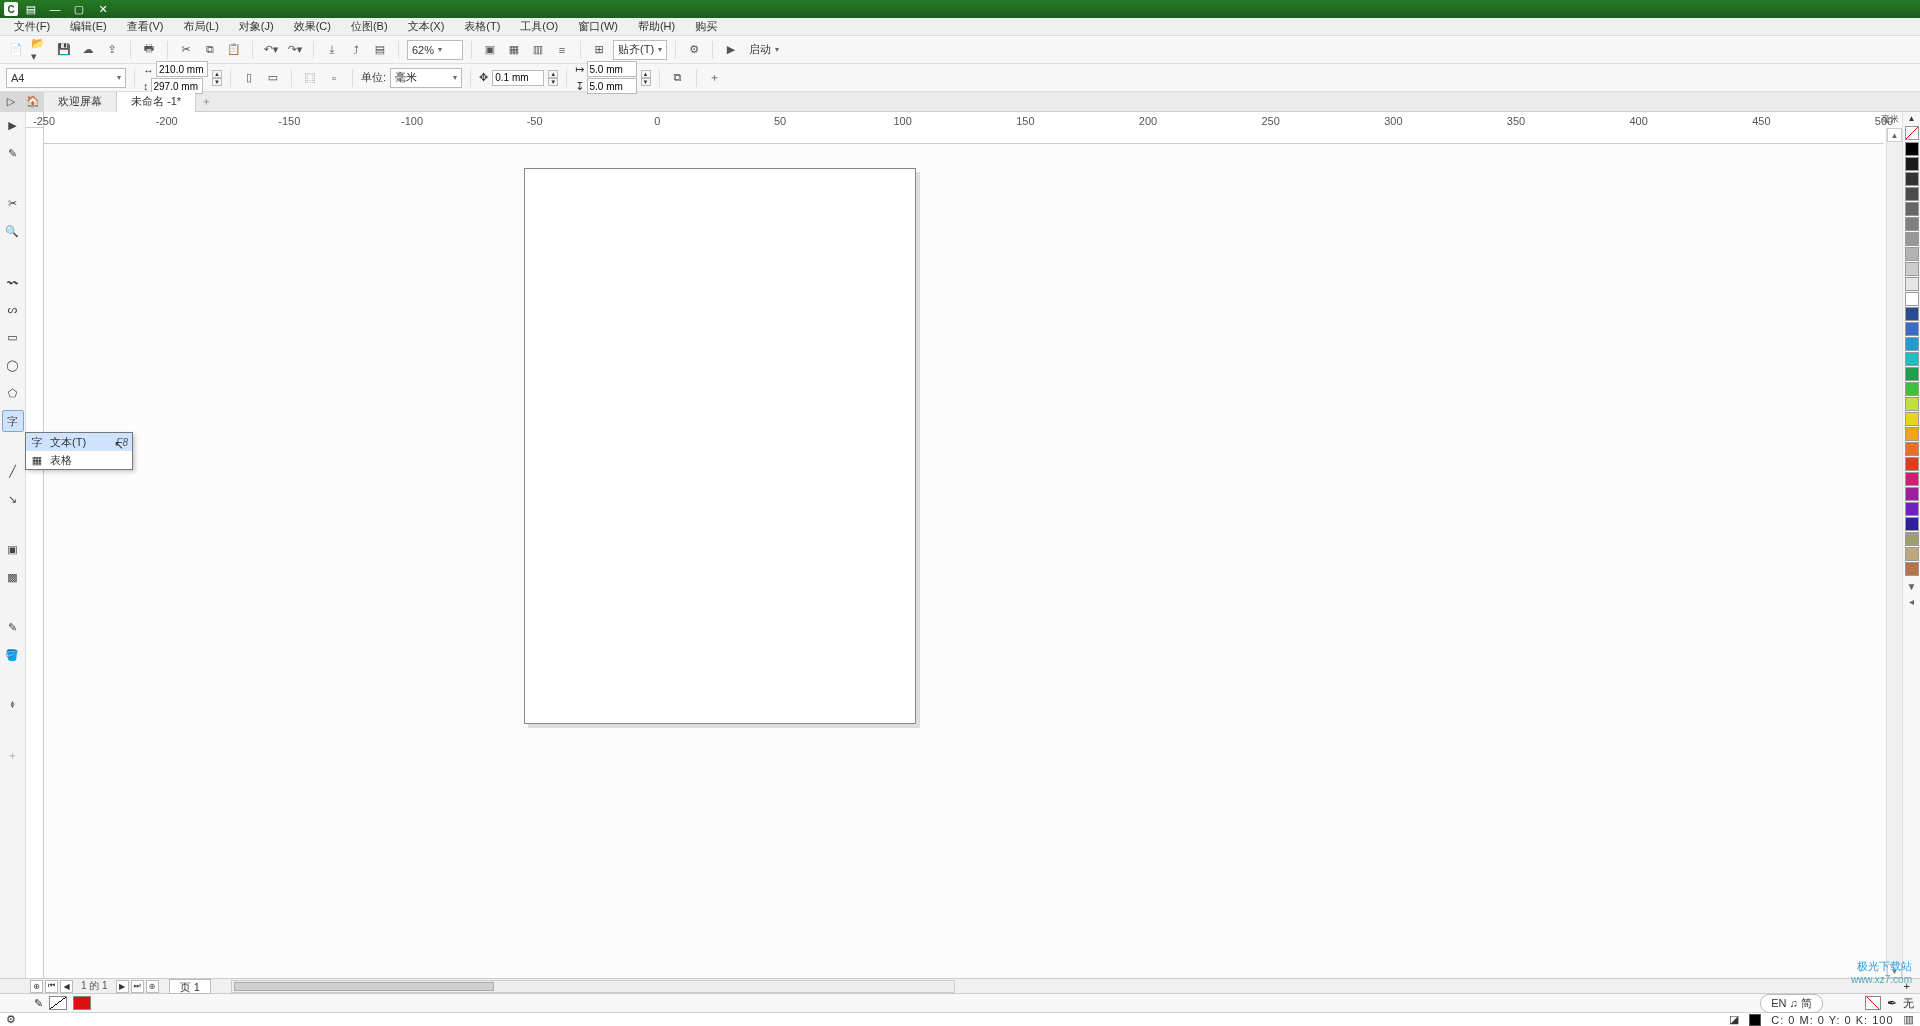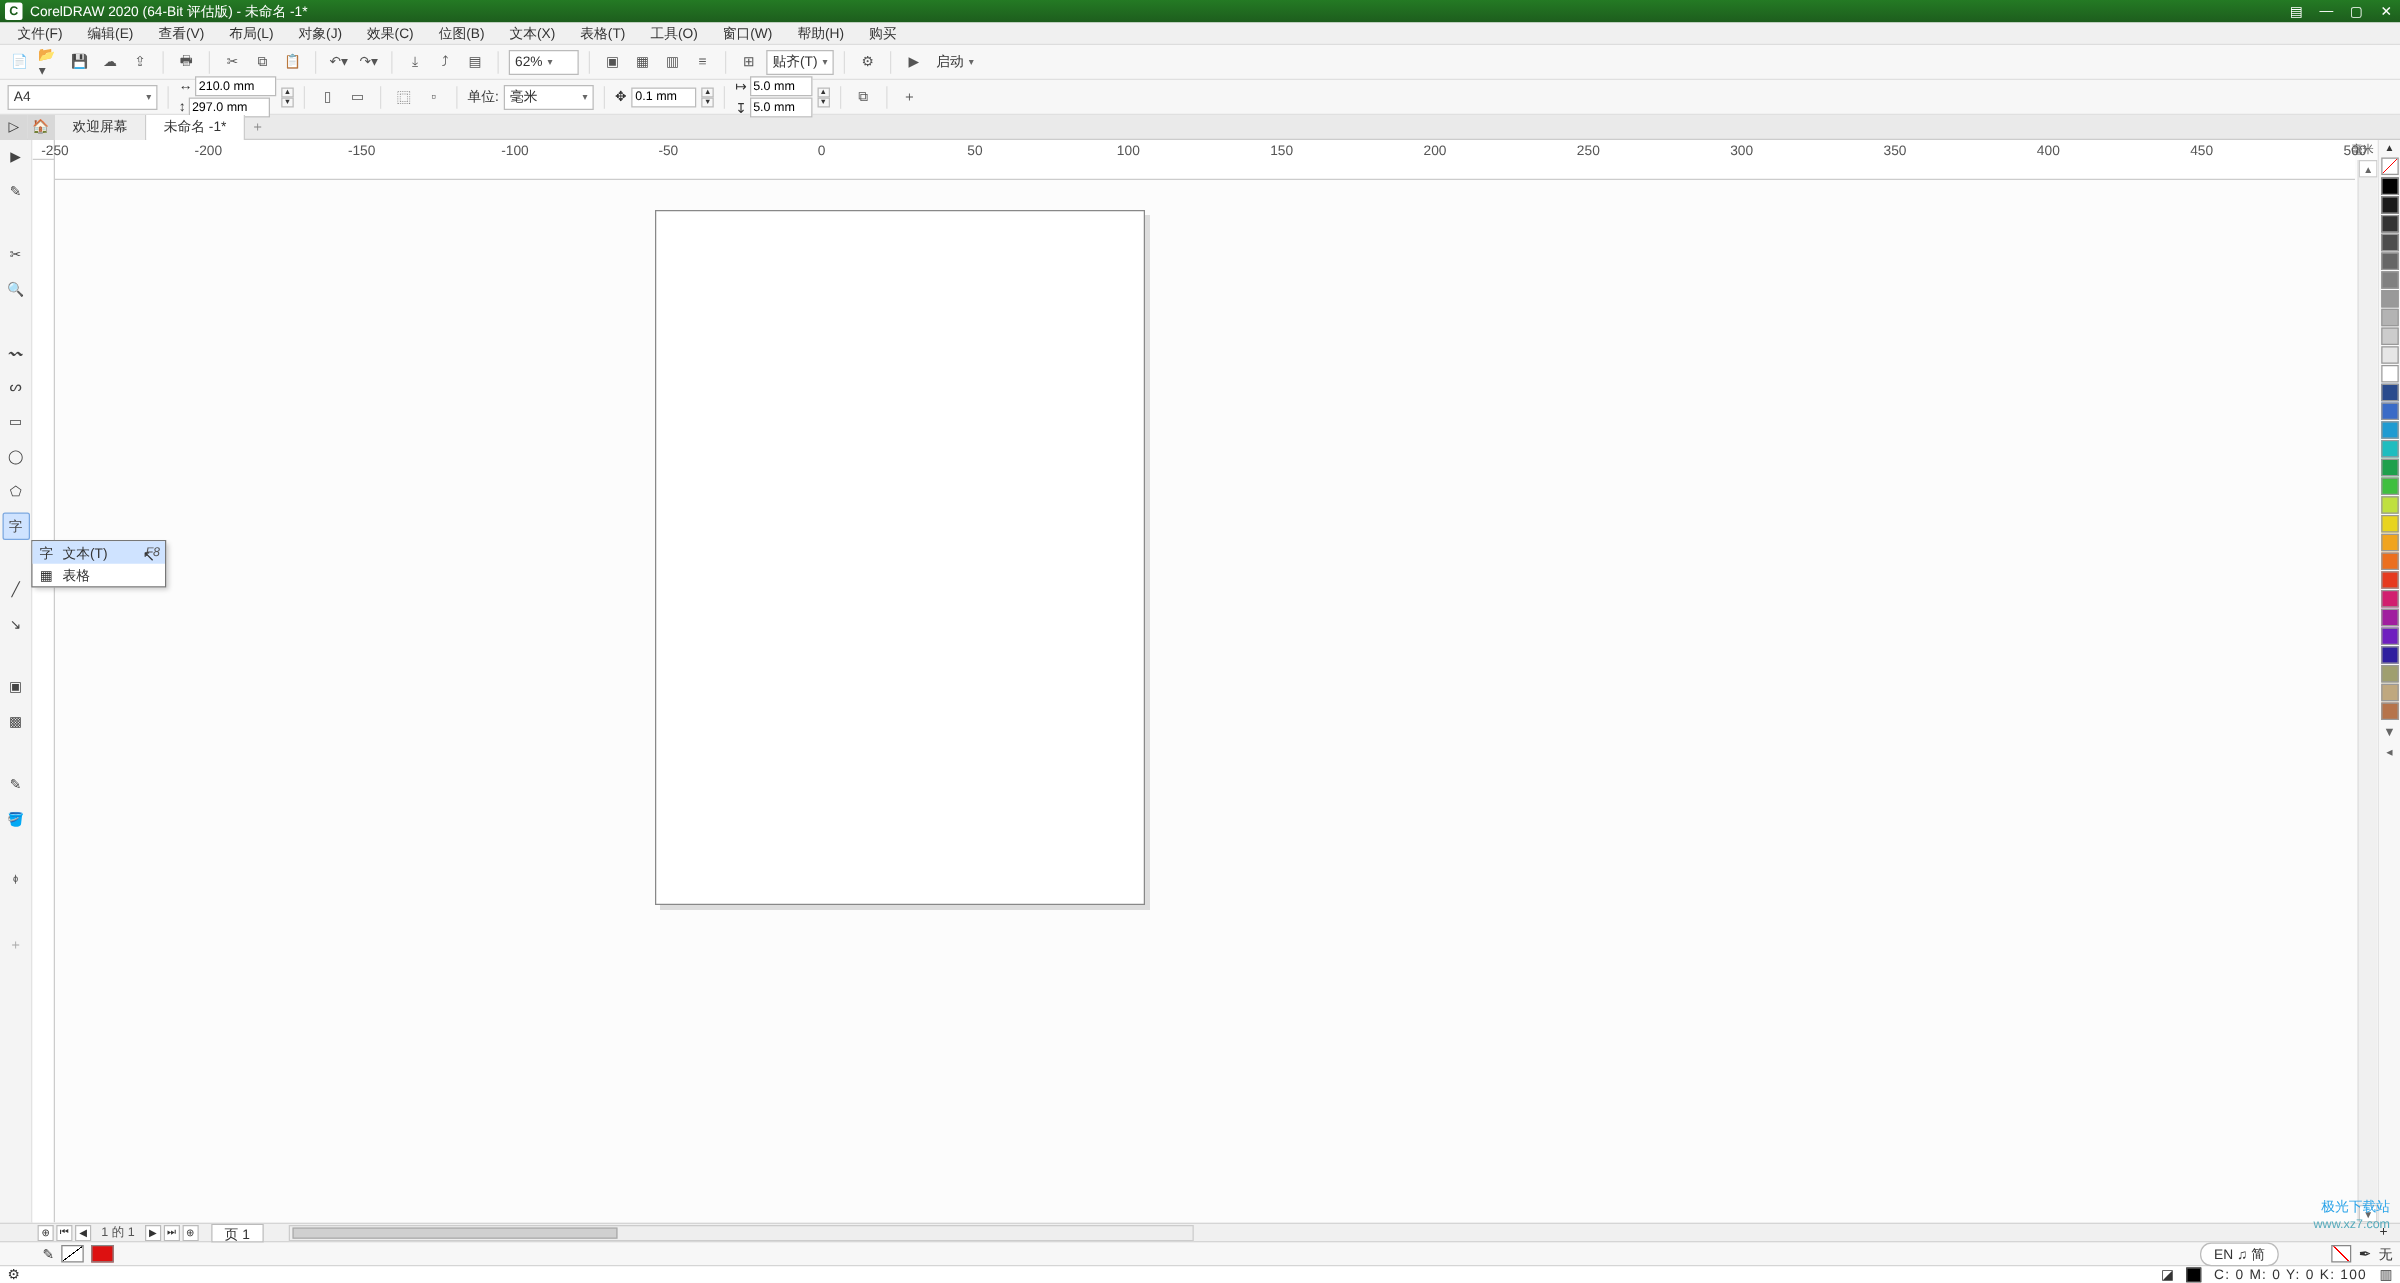--- a/index.html
+++ b/index.html
@@ -16,21 +16,21 @@
 .menu-bar { height: 18px; background: #f0f0f0; display:flex; align-items:center; padding: 0 4px; border-bottom:1px solid #ddd;}
 .menu-bar span { padding: 0 10px; cursor:pointer; }
 
 
 .toolbar { height: 28px; background:#f7f7f7; border-bottom:1px solid #e0e0e0; display:flex; align-items:center; padding: 0 6px; gap:4px; }
 .tbtn { width:20px; height:20px; display:flex; align-items:center; justify-content:center; cursor:pointer; border:1px solid transparent; border-radius:2px; color:#555;}
 .sep { width:1px; height:18px; background:#ddd; margin:0 4px; }
 .zoom-box { width:56px; height:20px; border:1px solid #bbb; background:#fff; display:flex; align-items:center; padding:0 4px; }
 .combo { height:20px; border:1px solid #bbb; background:#fff; display:flex; align-items:center; padding:0 4px; }
 .combo .arrow { margin-left:4px; font-size:8px; color:#666;}
-.small-input { width:65px; height:16px; border:1px solid #bbb; background:#fff; padding:0 2px; font-size:10px;}
+.small-input { width:52px; height:16px; border:1px solid #bbb; background:#fff; padding:0 2px; font-size:10px;}
 .stacked { display:flex; flex-direction:column; gap:1px;}
 .spin { display:flex; flex-direction:column; }
 .spin div { width:10px; height:8px; border:1px solid #bbb; font-size:6px; display:flex; align-items:center; justify-content:center;}
 
 
 .tabs-row { height:20px; background:#eaeaea; display:flex; align-items:center; border-bottom:1px solid #ccc;}
 .tabs-row .home { width:22px; height:20px; display:flex; align-items:center; justify-content:center; background:#d8d8d8;}
 .tab { height:20px; padding:0 14px; display:flex; align-items:center; border-right:1px solid #ccc; background:#eee;}
 .tab.active { background:#fff; }
 .tab-add { width:20px; display:flex; align-items:center; justify-content:center; color:#888;}
@@ -102,21 +102,20 @@
 .watermark .sub { color:#5ab; font-size:10px;}
 
 
 .cursor-img { position:absolute; left:88px; top:5px; font-size:12px; pointer-events:none;}
 </style>
 </head>
 <body>
 
 <div class="title-bar">
   <div class="logo">C</div>
-  <div class="title">CorelDRAW 2020 (64-Bit 评估版) - 未命名 -1*</div>
   <div class="win-btns">
     <div class="win-btn">▤</div>
     <div class="win-btn">—</div>
     <div class="win-btn">▢</div>
     <div class="win-btn">✕</div>
   </div>
 </div>
 
 <div class="menu-bar">
   <span>文件(F)</span>

